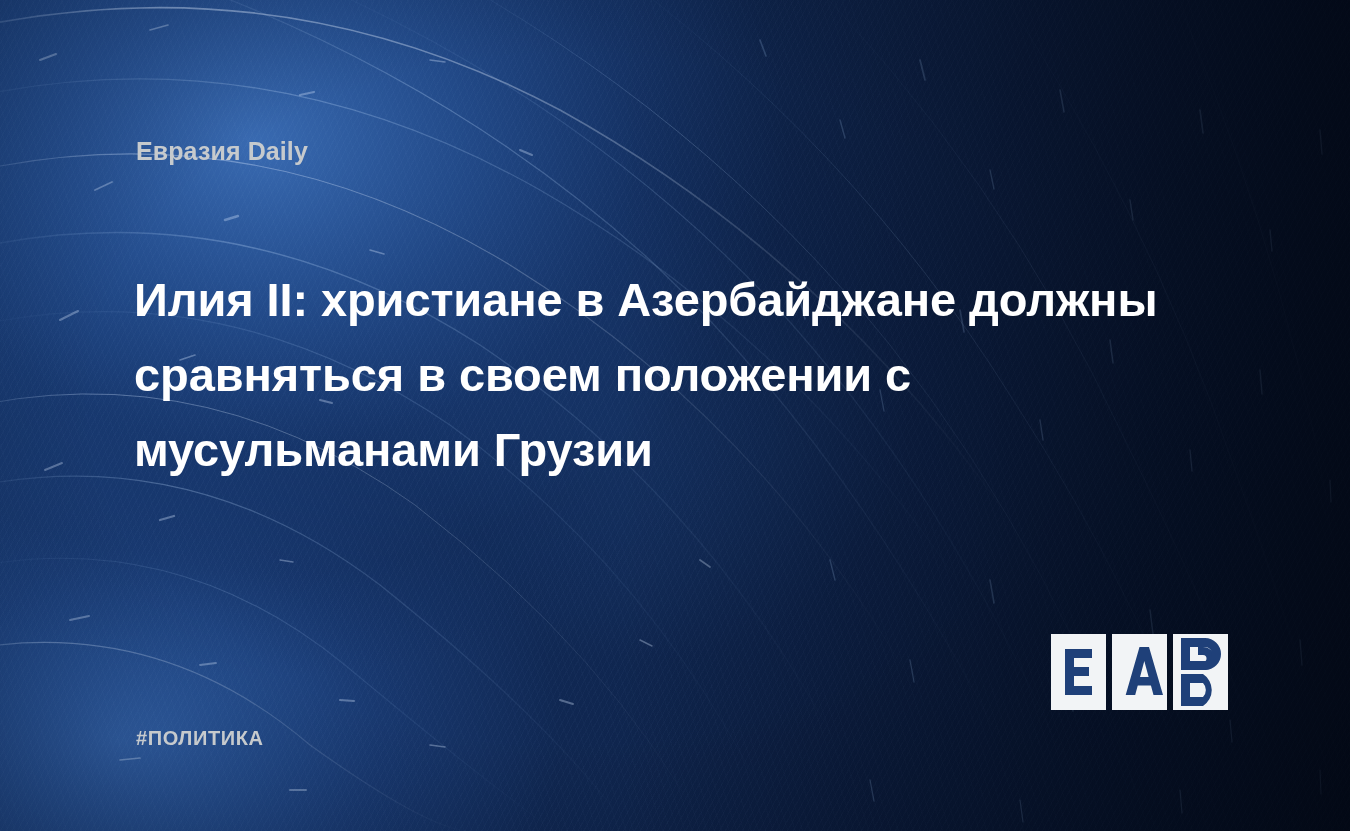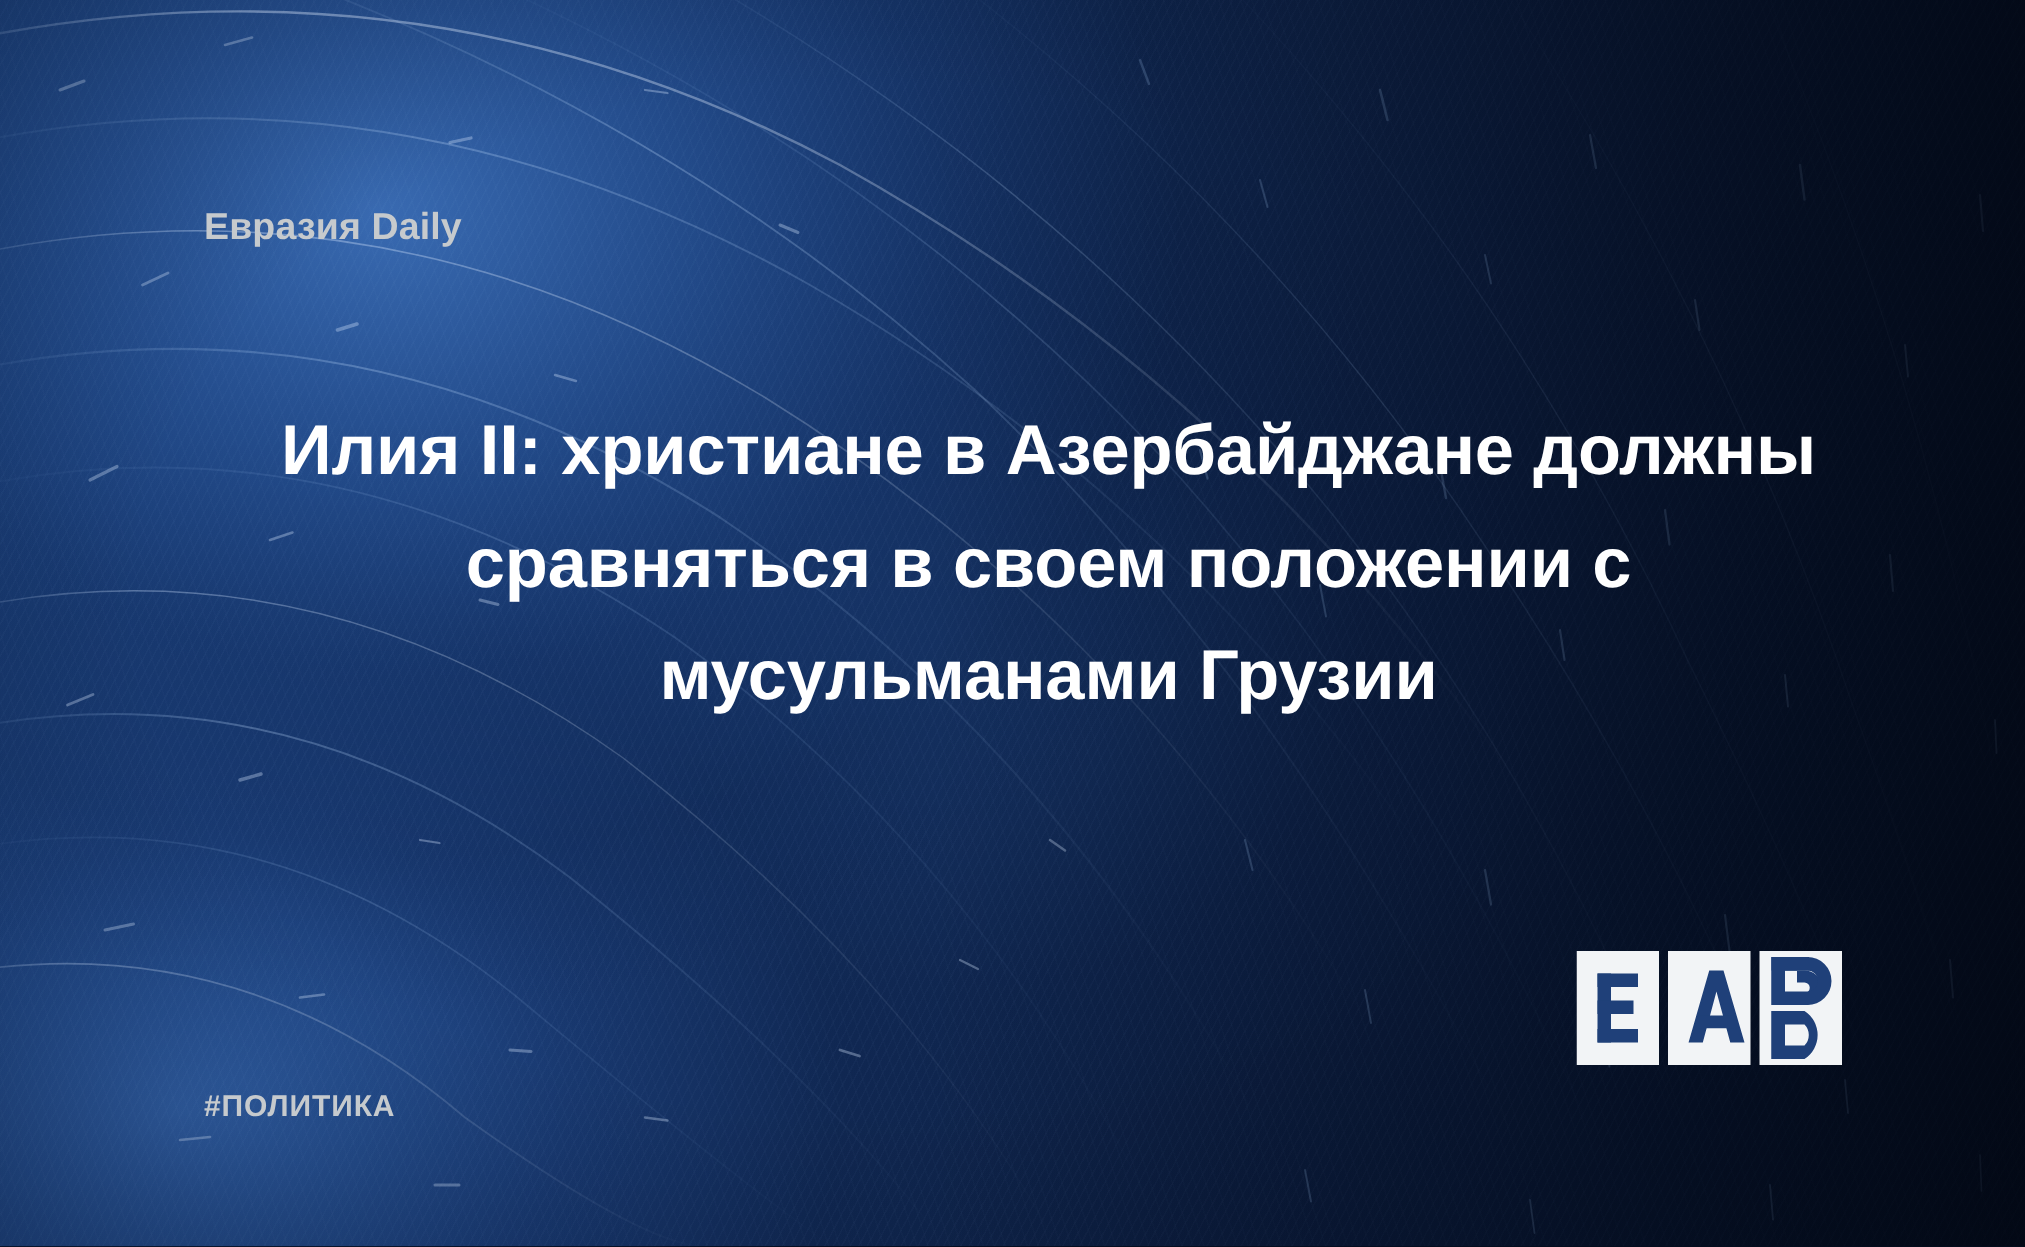--- a/index.html
+++ b/index.html
@@ -105,21 +105,20 @@
     position: absolute;
     left: 134px;
     top: 262px;
     width: 1130px;
     margin: 0;
     font-size: 47px;
     font-weight: bold;
     line-height: 75px;
     letter-spacing: -0.1px;
     color: #ffffff;
-    text-align: center;
   }
 
   .tag {
     position: absolute;
     left: 136px;
     top: 679px;
     font-size: 20px;
     font-weight: bold;
     letter-spacing: 0.6px;
     color: #c6cacd;

